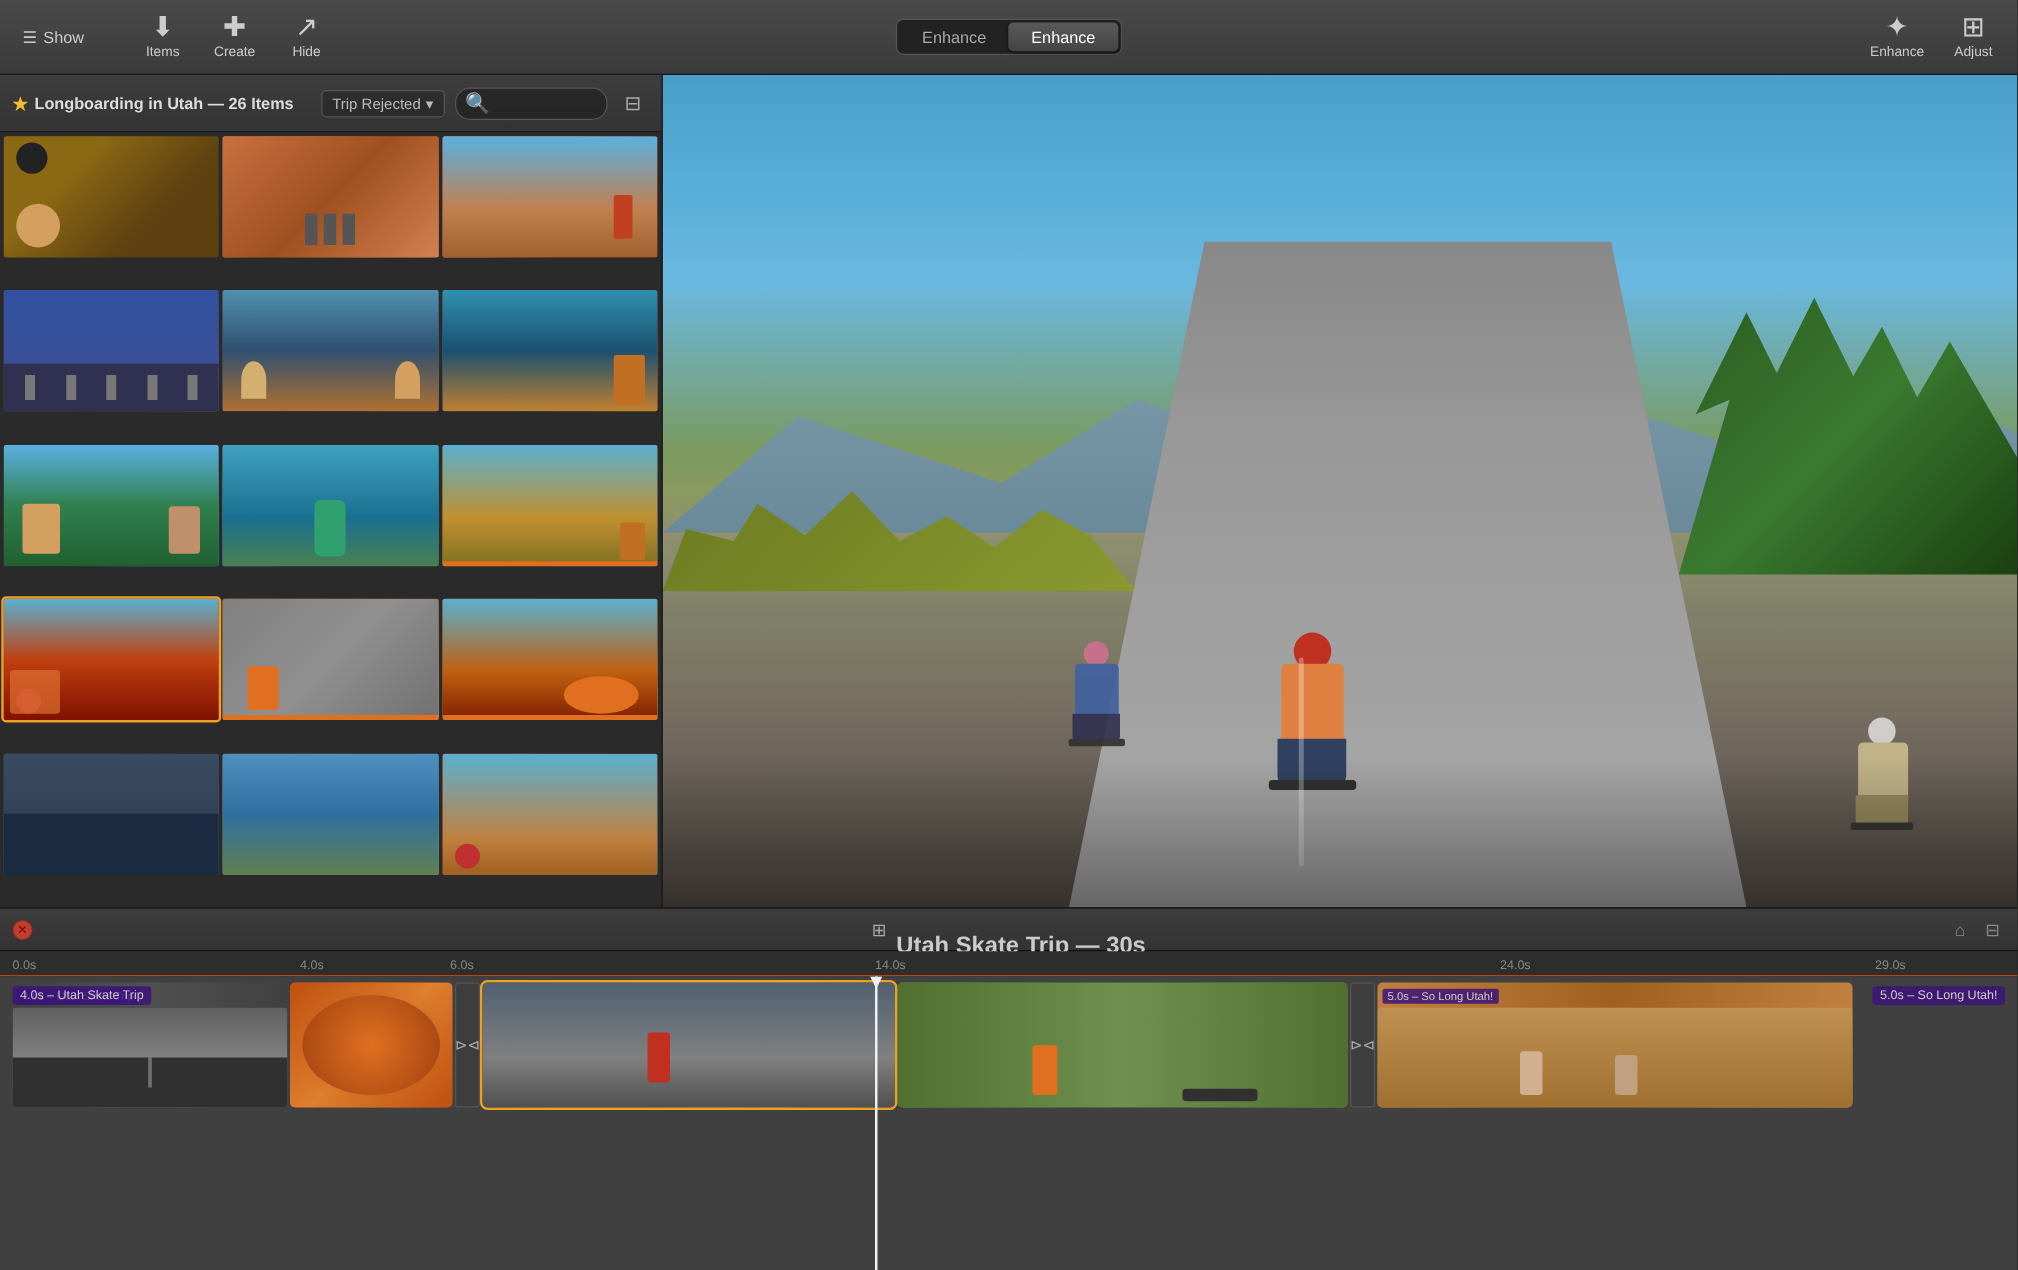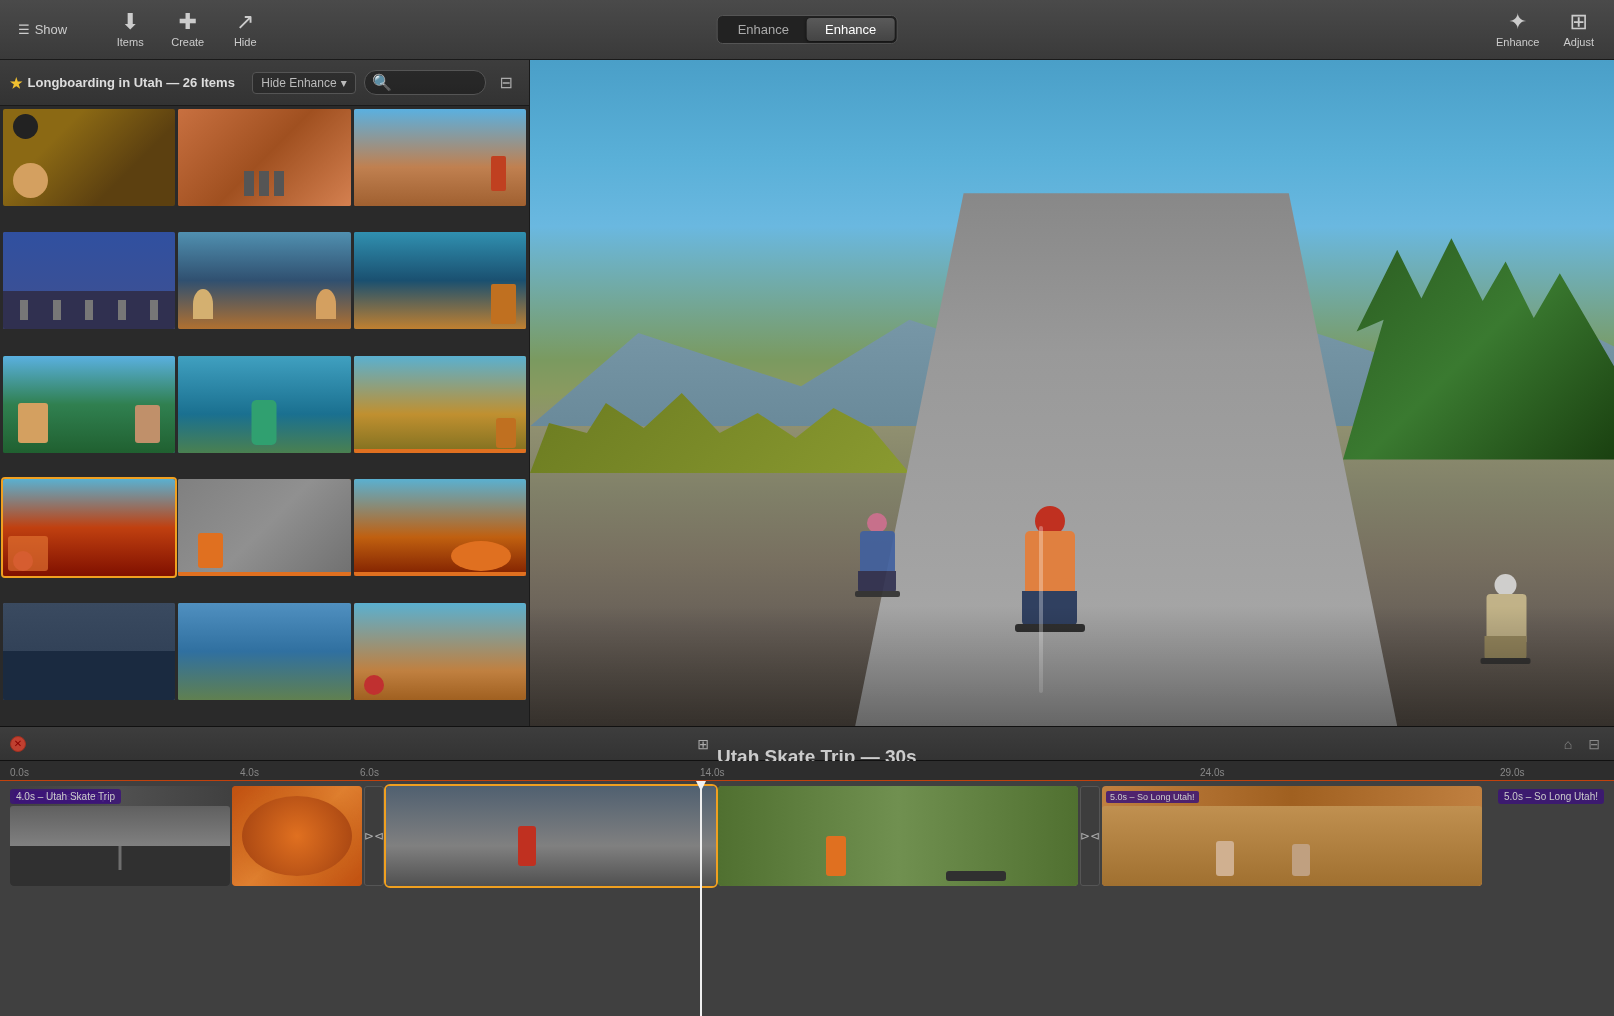--- a/index.html
+++ b/index.html
@@ -485,21 +485,21 @@
     <div class="media-toolbar">
       <div class="media-title">
         <span class="star">★</span>
         <span>
           <span>Longboarding in Utah</span>
           <span> — </span>
           <span>26 Items</span>
         </span>
       </div>
       <div class="filter-btn">
-        <span>Hide Enhance</span>
+        <span>Trip Rejected</span>
         <span>▾</span>
       </div>
       <div class="search-box">
         <span>🔍</span>
         <input type="text" placeholder="" style="">
       </div>
       <div class="grid-toggle">⊟</div>
     </div>
 
     <div class="thumb-grid">

